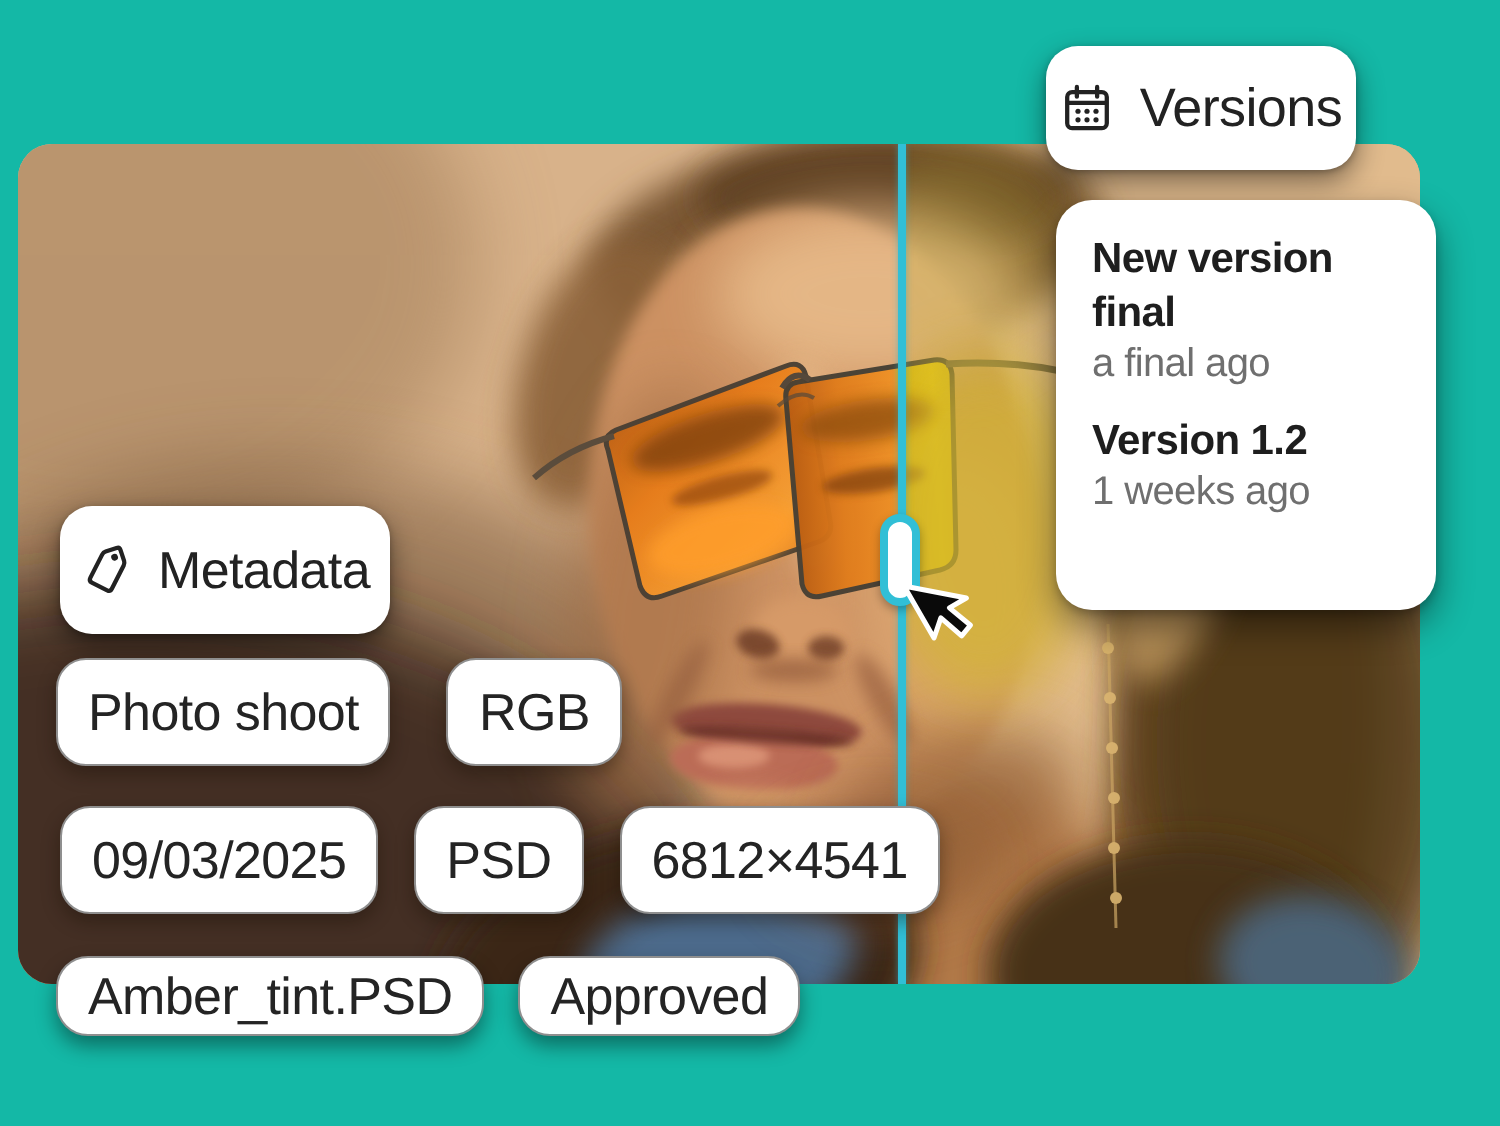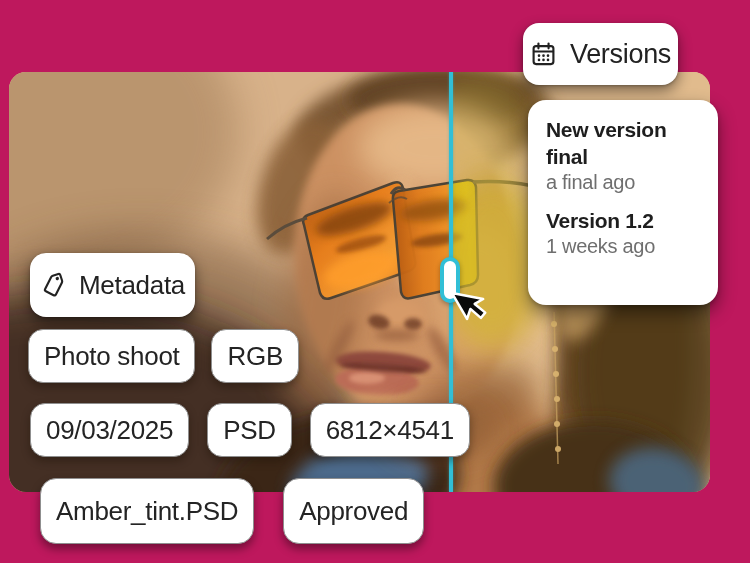--- a/index.html
+++ b/index.html
@@ -1,17 +1,17 @@
 <!DOCTYPE html>
 <html><head>
 <meta charset="utf-8">
 <style>
   html,body{margin:0;padding:0;background:#ffffff;}
   .canvas{
-    position:relative;width:750px;height:563px;background:#be185d;overflow:hidden;
+    position:relative;width:750px;height:563px;background:#14b8a6;overflow:hidden;
     font-family:"Liberation Sans","DejaVu Sans",sans-serif;color:#222;
     letter-spacing:-0.3px;
   }
   
   .photo{
     position:absolute;left:9px;top:72px;width:701px;height:420px;
     border-radius:17px;overflow:hidden;background:#d8b28a;
   }
   .photo svg{display:block;}
   
@@ -39,29 +39,29 @@
     position:absolute;left:528px;top:100px;width:190px;height:205px;
     background:#fff;border-radius:18px;box-sizing:border-box;
     padding:16px 10px 6px 18px;
     box-shadow:0 8px 18px rgba(0,0,0,.45),0 2px 4px rgba(0,0,0,.2);
     display:flex;flex-direction:column;gap:13px;
   }
   .version-item{cursor:pointer;}
   .version-name{font-size:21px;font-weight:700;line-height:27px;color:#1e1e1e;}
   .version-time{font-size:20px;line-height:24px;color:#6f6f6f;}
   .chip-row{position:absolute;display:flex;}
-  .row1{left:28px;top:329px;gap:16px;}
+  .row1{left:28px;top:329px;gap:28px;}
   .row2{left:30px;top:403px;gap:18px;}
   .row3{left:28px;top:478px;gap:17px;}
   .chip{
     height:54px;background:#fff;border:1.5px solid #8f8f8f;border-radius:15px;
     display:inline-flex;align-items:center;padding:0 15px;font-size:26px;color:#242424;
     box-shadow:0 4px 9px rgba(25,15,6,.4);box-sizing:border-box;
   }
-  .row3 .chip{height:66px;border-radius:16px;box-shadow:0 5px 10px rgba(0,0,0,.4);margin-left:12px;}
+  .row3 .chip{height:40px;border-radius:16px;box-shadow:0 5px 10px rgba(0,0,0,.4);}
 </style>
 </head>
 <body>
 
 <div class="canvas">
 
   <div class="photo">
     <svg width="701" height="420" viewBox="0 0 701 420">
       <defs>
         <filter id="f2" x="-60%" y="-60%" width="220%" height="220%">

